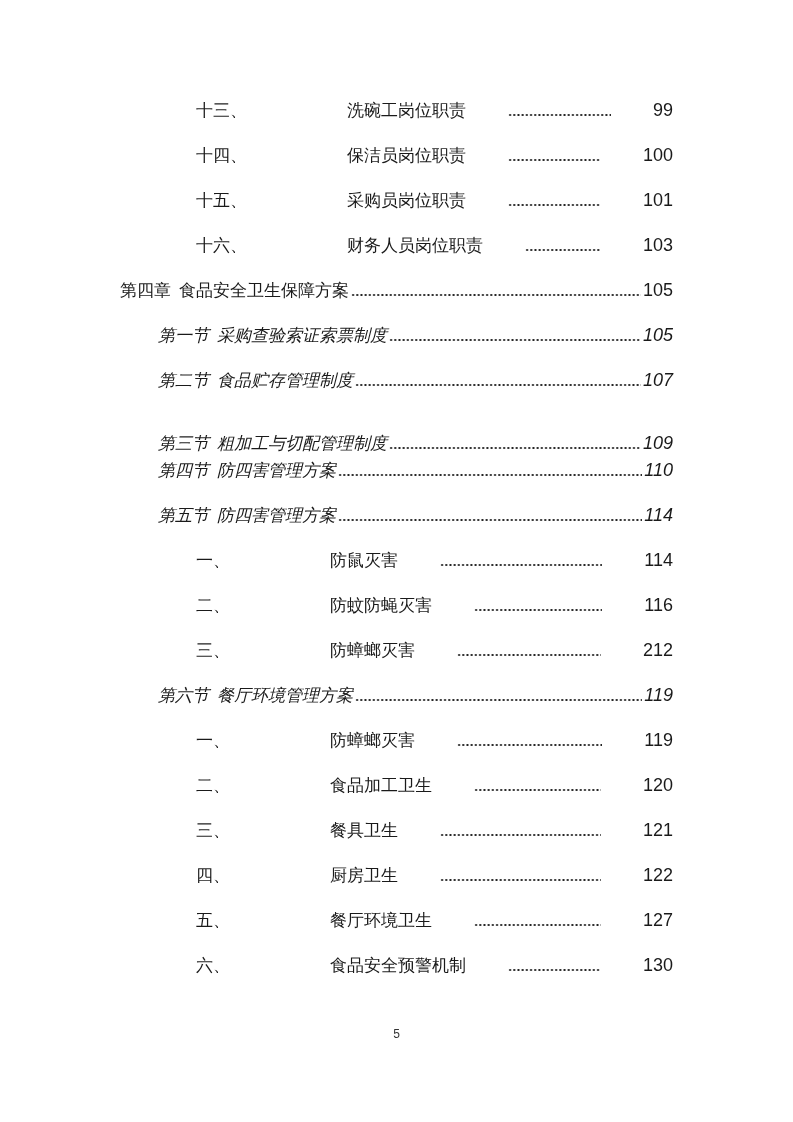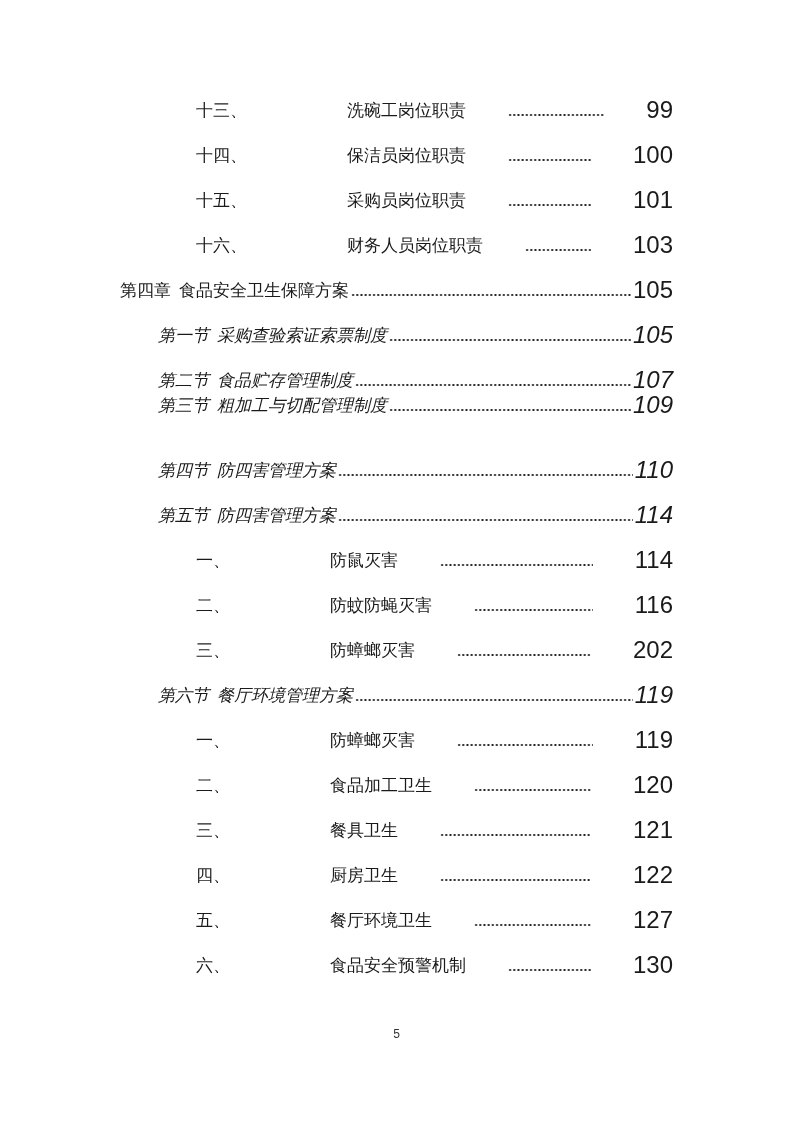--- a/index.html
+++ b/index.html
@@ -46,21 +46,21 @@
       margin: 0 2px 4px 2px;
       height: 10px;
       background-image: radial-gradient(circle, #222 0.9px, transparent 1.1px);
       background-size: 4.2px 4px;
       background-repeat: repeat-x;
       background-position: left bottom;
     }
     .toc-page {
       flex: 0 0 auto;
       font-family: "Liberation Sans", sans-serif;
-      font-size: 24px;
+      font-size: 18px;
     }
     .level-chapter { left: 120px; }
     .level-section { left: 158px; font-style: italic; }
     .level-item { left: 196px; gap: 40px; }
     .page-number {
       position: absolute;
       top: 1027px;
       left: 0;
       width: 793px;
       text-align: center;
@@ -123,21 +123,21 @@
   </div>
 
   <div class="toc-line level-section" style="top:367px">
     <span class="toc-prefix">第二节</span>
     <span class="gap-sec"></span>
     <span class="toc-label">食品贮存管理制度</span>
     <span class="toc-leader"></span>
     <span class="toc-page">107</span>
   </div>
 
-  <div class="toc-line level-section" style="top:392px">
+  <div class="toc-line level-section" style="top:430px">
     <span class="toc-prefix">第三节</span>
     <span class="gap-sec"></span>
     <span class="toc-label">粗加工与切配管理制度</span>
     <span class="toc-leader"></span>
     <span class="toc-page">109</span>
   </div>
 
   <div class="toc-line level-section" style="top:457px">
     <span class="toc-prefix">第四节</span>
     <span class="gap-sec"></span>
@@ -168,21 +168,21 @@
     <span class="toc-label">防蚊防蝇灭害</span>
     <span class="toc-leader"></span>
     <span class="toc-page">116</span>
   </div>
 
   <div class="toc-line level-item" style="top:637px">
     <span class="toc-prefix">三、</span>
     <span class="gap-num"></span>
     <span class="toc-label">防蟑螂灭害</span>
     <span class="toc-leader"></span>
-    <span class="toc-page">202</span>
+    <span class="toc-page">212</span>
   </div>
 
   <div class="toc-line level-section" style="top:682px">
     <span class="toc-prefix">第六节</span>
     <span class="gap-sec"></span>
     <span class="toc-label">餐厅环境管理方案</span>
     <span class="toc-leader"></span>
     <span class="toc-page">119</span>
   </div>
 

